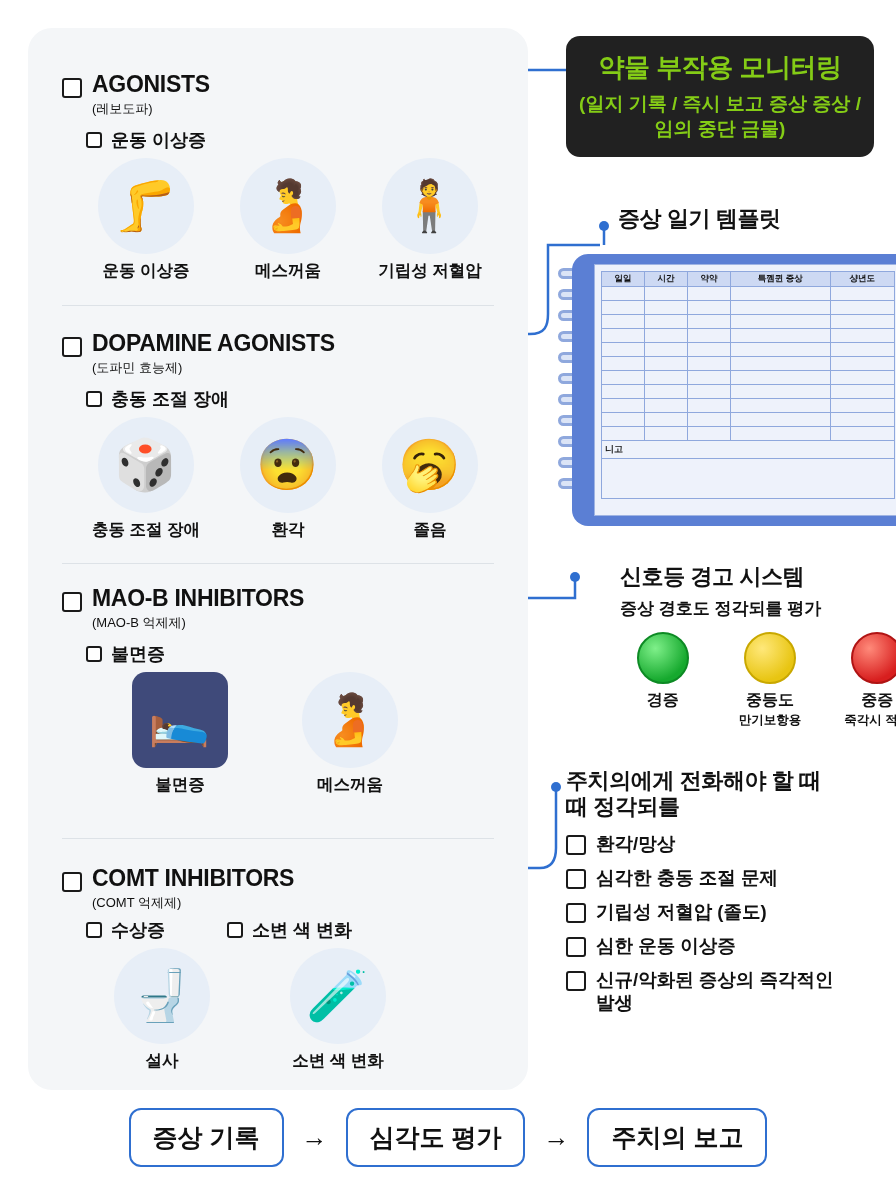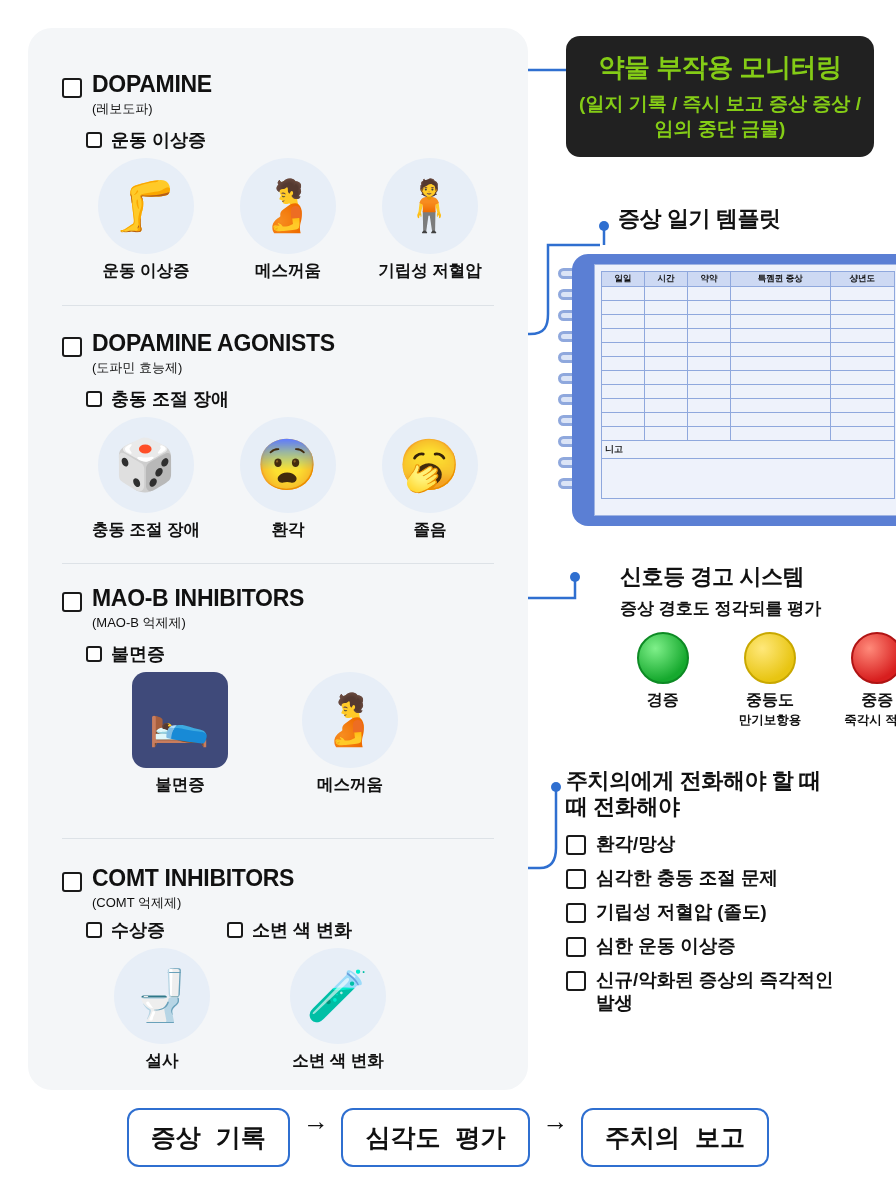--- a/index.html
+++ b/index.html
@@ -90,21 +90,21 @@
   .bulb.red    { background: radial-gradient(circle at 34% 30%, #ff8a7a, #d81f1f 70%); border:2px solid #b01414;}
   .light-lab { font-size: 16px; font-weight: 700; }
   .light-sub { font-size: 12.5px; font-weight: 700; margin-top: 1px; }
 
   
   .check-item { display: flex; gap: 10px; align-items: flex-start; margin-top: 11px; }
   .check-item .cb { margin-top: 3px; }
   .check-text { font-size: 18.5px; font-weight: 700; line-height: 1.25; }
 
   
-  .flow { position: absolute; left: 0; top: 1108px; width: 896px; display: flex; justify-content: center; gap: 18px; font-family: Liberation Mono, monospace; }
+  .flow { position: absolute; left: 0; top: 1108px; width: 896px; display: flex; justify-content: center; align-items: center; gap: 18px; }
   .flow-box {
     border: 2.5px solid #2f6fd0; border-radius: 12px; background: #fff;
     padding: 11px 22px; font-size: 25px; font-weight: 700; color: #111;
   }
   .arrow { font-size: 26px; font-weight: 700; color: #111; }
 
   svg.connectors { position: absolute; left:0; top:0; width: 896px; height: 1200px; pointer-events: none; }
 </style>
 </head>
 <body>
@@ -125,21 +125,21 @@
   <path d="M320 868 L540 868 C552 868 556 860 556 848 L556 790" stroke="#2f6fd0" stroke-width="2.5" fill="none"></path>
   <circle cx="556" cy="787" r="5" fill="#2f6fd0"></circle>
 </svg>
 
 <div class="left-panel">
 
   <div class="drug-block" style="top:44px;">
     <div class="drug-head">
       <div class="cb"></div>
       <div>
-        <div class="drug-title">DOPAMINE</div>
+        <div class="drug-title">AGONISTS</div>
         <div class="drug-sub">(레보도파)</div>
       </div>
     </div>
     <div class="symptom-line">
       <div class="cb small"></div>
       <div class="symptom-label">운동 이상증</div>
     </div>
     <div class="icon-row">
       <div class="icon-item">
         <div class="icon-circle">🦵</div>
@@ -381,21 +381,21 @@
     <div class="light-item">
       <div class="bulb red"></div>
       <div class="light-lab">중증</div>
       <div class="light-sub">죽각시 적용</div>
     </div>
   </div>
 </div>
 
 <div style="position:absolute; left:566px; top:768px; width:312px;">
   <div class="sec-title two">주치의에게 전화해야 할 때</div>
-  <div class="sec-title two">때 전화해야</div>
+  <div class="sec-title two">때 정각되를</div>
 
   <div class="check-item">
     <div class="cb"></div>
     <div class="check-text">환각/망상</div>
   </div>
   <div class="check-item">
     <div class="cb"></div>
     <div class="check-text">심각한 충동 조절 문제</div>
   </div>
   <div class="check-item">

